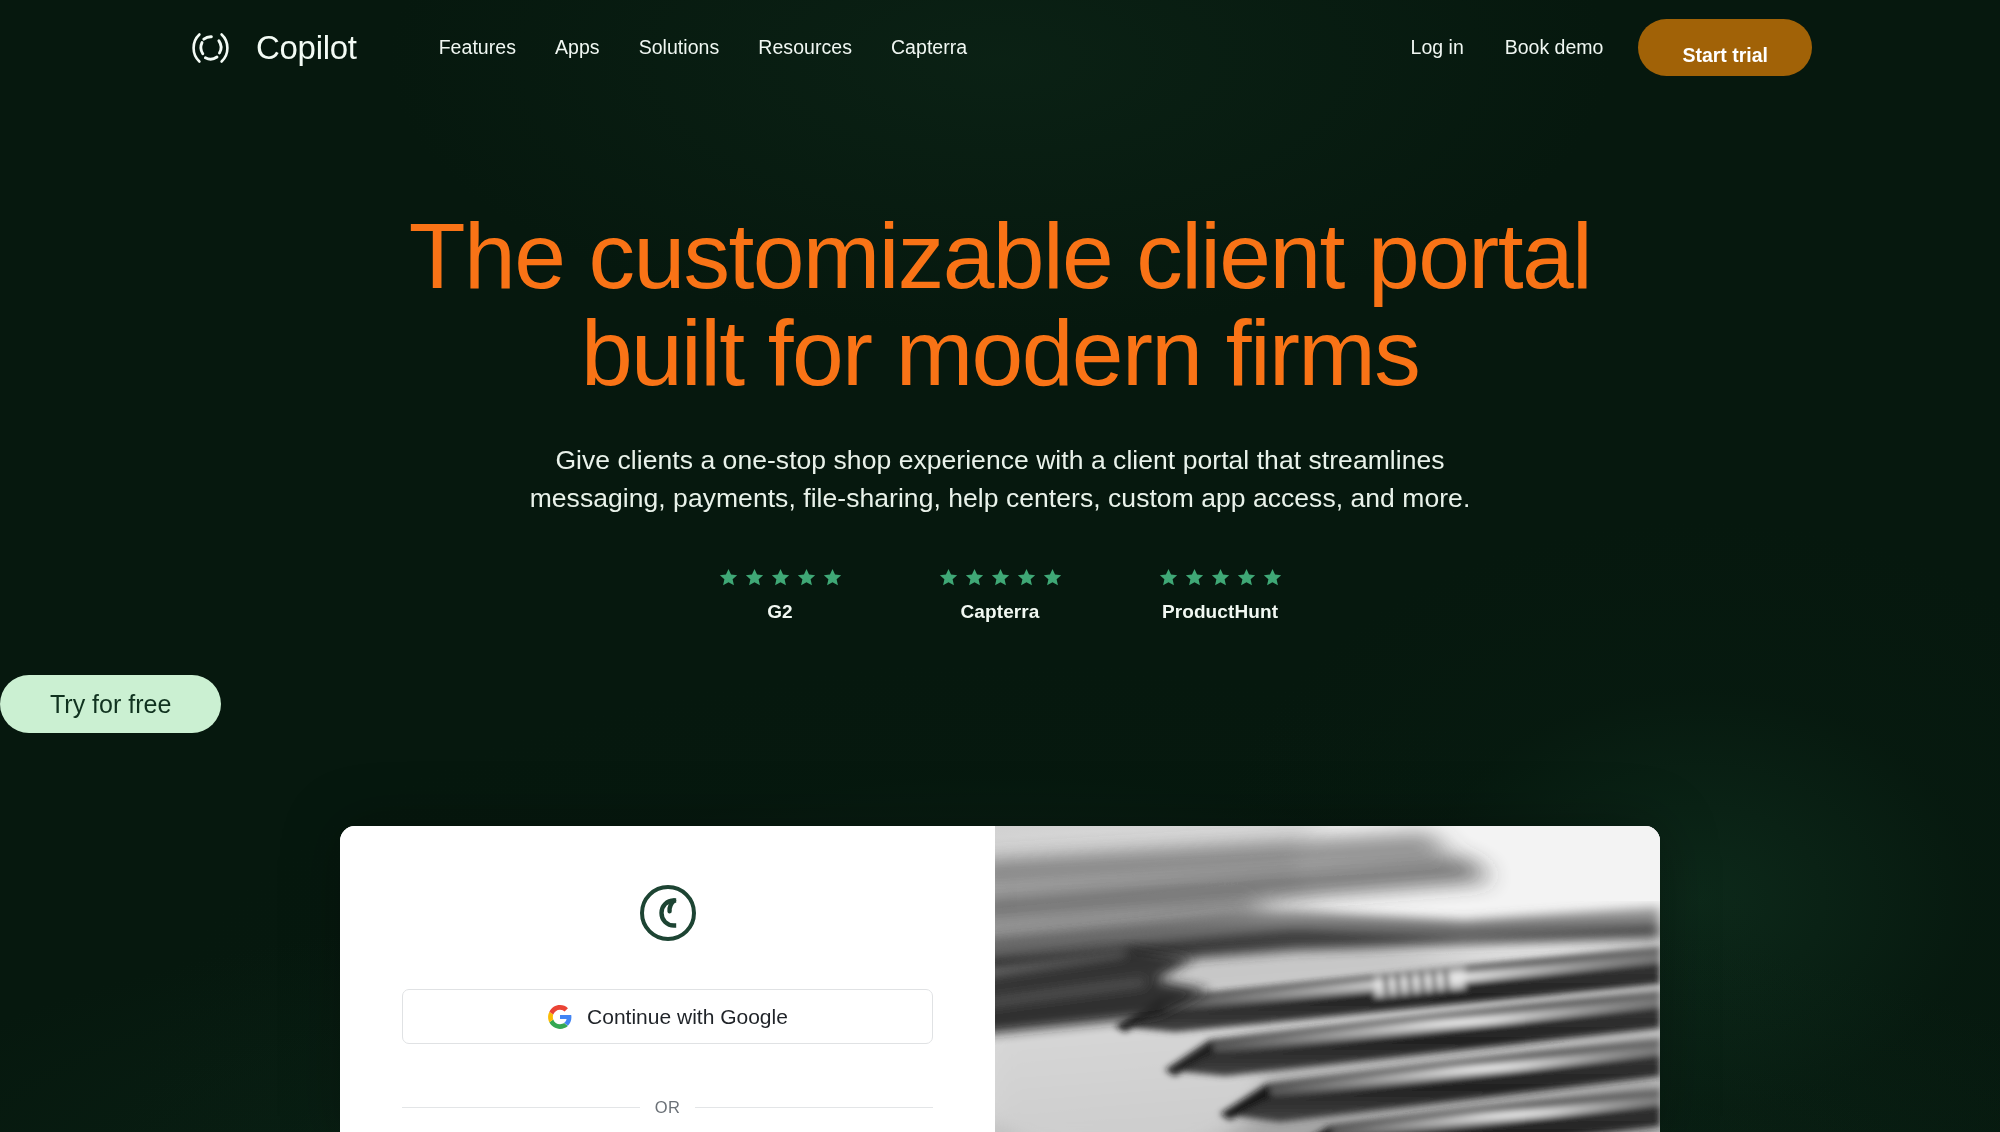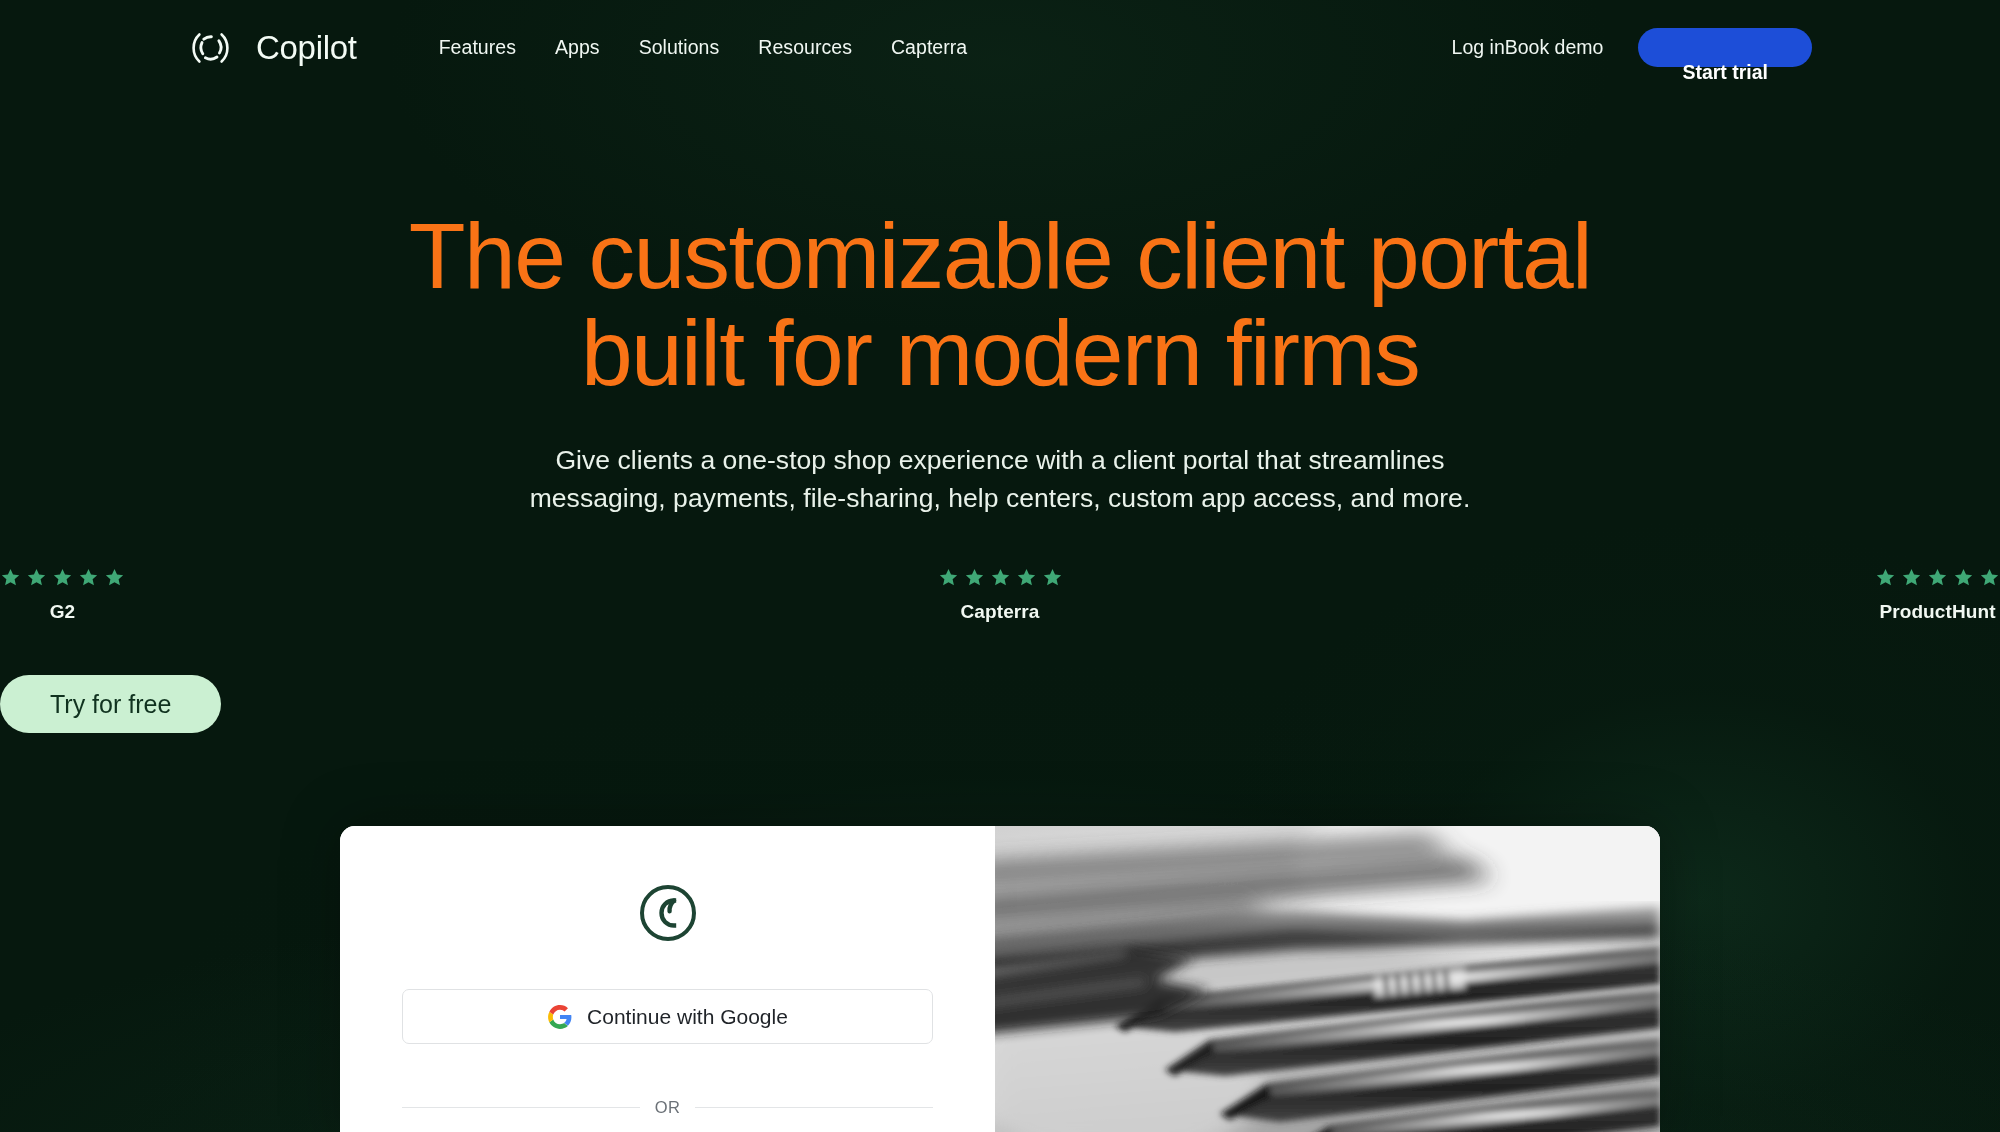--- a/index.html
+++ b/index.html
@@ -112,33 +112,33 @@
     align-items:center;
     gap:0;
   }
   .nav-action {
     color:#f0f7f2;
     font-size:19.5px;
     font-weight:500;
     white-space:nowrap;
     cursor:pointer;
   }
-  .nav-action.login { }
+  .nav-action.login { margin-right:41px; }
   .nav-action.demo  { margin-right:35px; }
 
   .btn-trial {
-    background:#1d4ed8;
+    background:#a16207;
     color:#ffffff;
     font-size:19.5px;
     font-weight:600;
     font-family:"Liberation Sans", sans-serif;
     border:none;
     border-radius:999px;
-    padding:16px 44px;
-    height:39px;
+    padding:8px 44px;
+    height:57px;
     line-height:57px;
     white-space:nowrap;
     cursor:pointer;
   }
 
   
   .hero {
     position:absolute;
     top:0; left:0;
     width:2000px;
@@ -161,23 +161,23 @@
     font-weight:400;
     line-height:1.42;
     max-width:1060px;
     letter-spacing:0.05px;
   }
 
   
   .ratings {
     margin-top:49px;
     display:flex;
-    justify-content:space-between;
+    justify-content:center;
     align-items:flex-start;
-    gap:47px;
+    gap:95px;
   }
   .rating { display:flex; flex-direction:column; align-items:center; }
   .stars { display:flex; gap:5px; }
   .star { width:21px; height:21px; display:block; }
   .rating-label {
     margin-top:13px;
     color:#f1f8f2;
     font-size:19px;
     font-weight:600;
     letter-spacing:0.1px;

